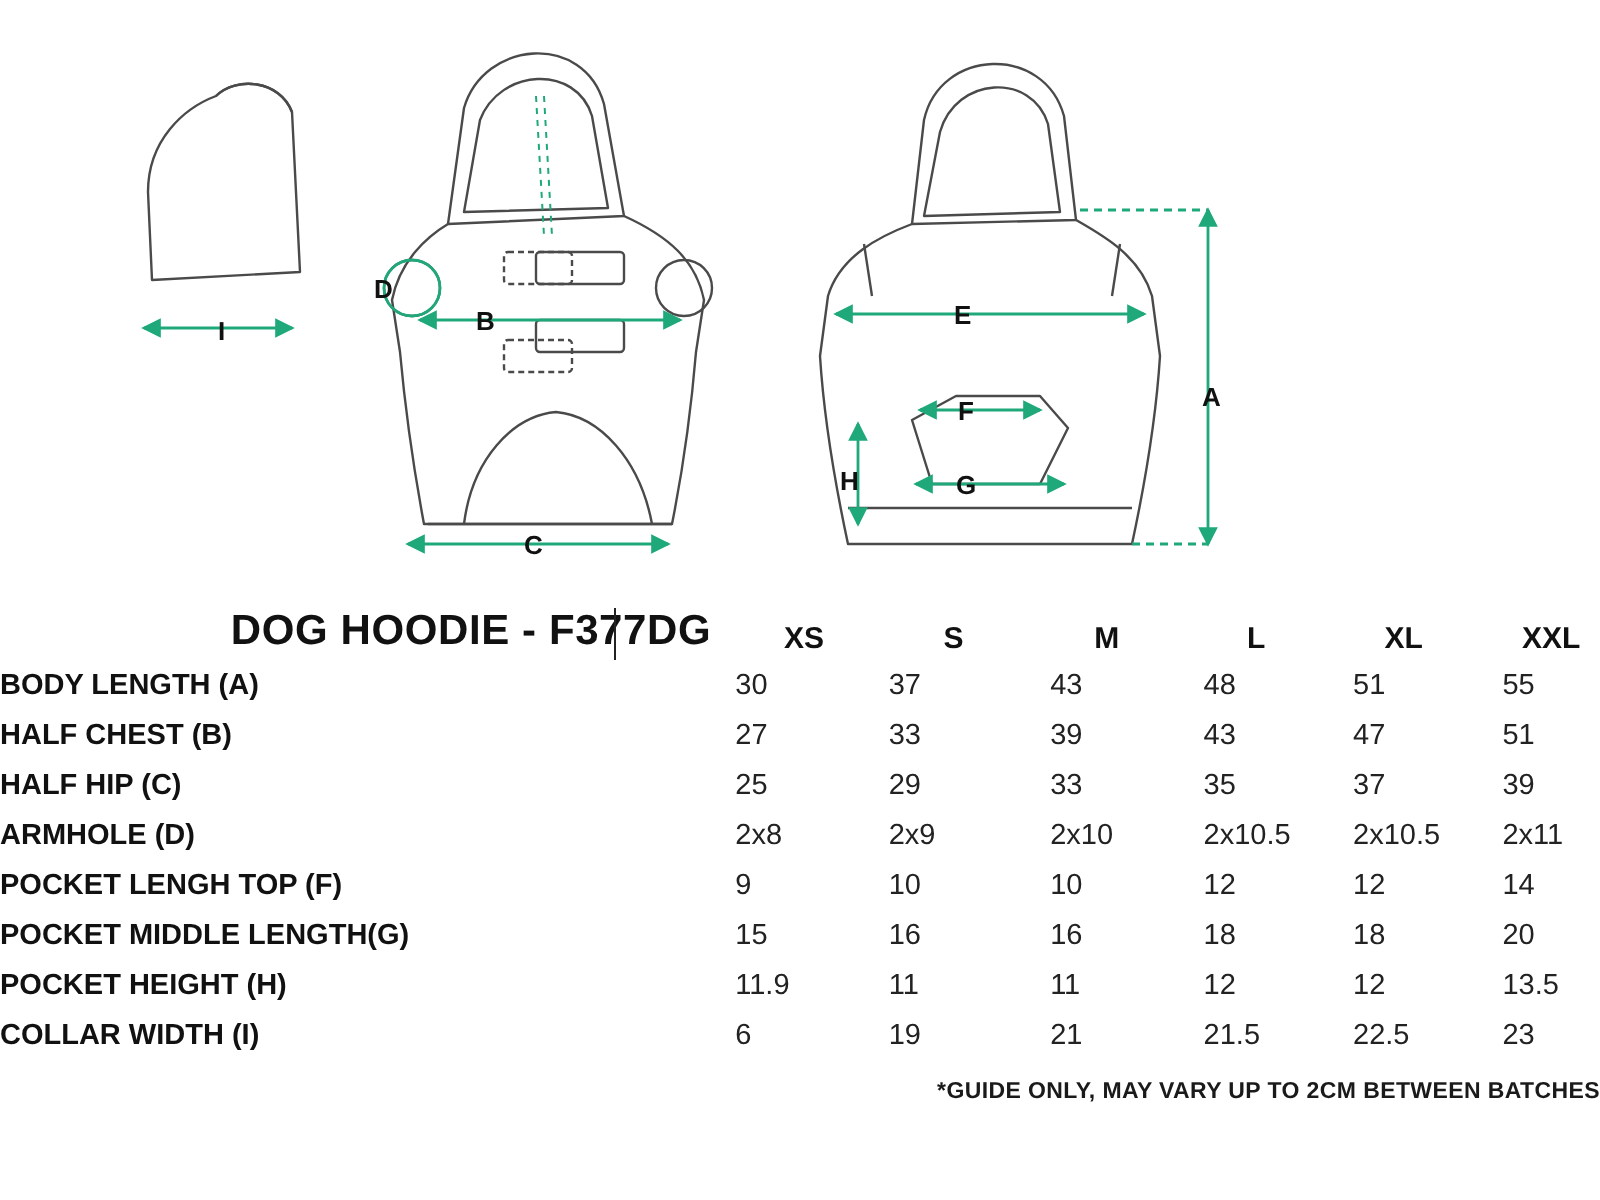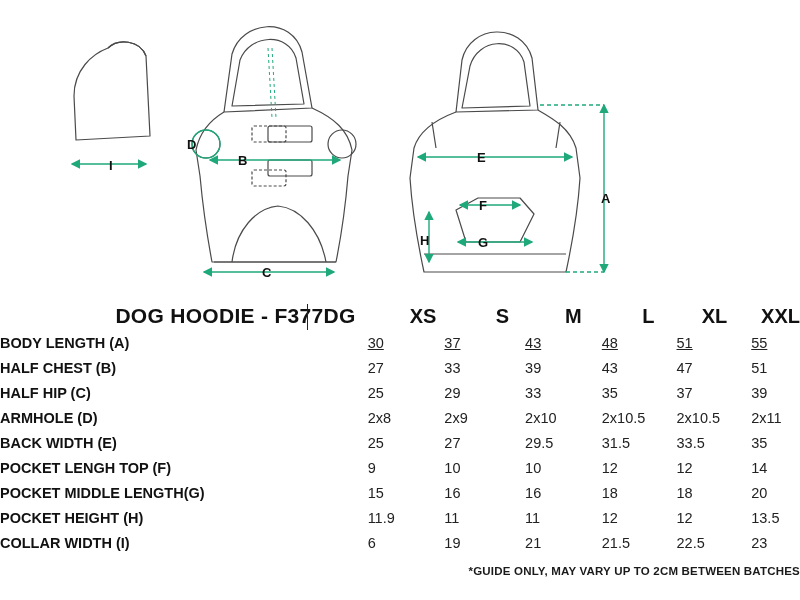--- a/index.html
+++ b/index.html
@@ -64,41 +64,41 @@
   .rowlabel {
     width: 310px;
     text-align: left;
     padding-right: 8px;
     font-size: 14.5px;
     font-weight: bold;
     height: 25px;
     white-space: nowrap;
   }
   .sizehead {
-    font-size: 20px;
-    font-weight: bold;
-    text-align: right;
+    font-size: 15px;
+    font-weight: bold;
+    text-align: center;
     padding-left: 4px;
     vertical-align: bottom;
     padding-bottom: 2px;
   }
   .val {
     font-size: 14.5px;
     text-align: left;
     padding-left: 4px;
     color: #222222;
   }
   .col-xs  { width: 62px; }
   .col-s   { width: 62px; }
   .col-m   { width: 62px; }
   .col-l   { width: 62px; }
   .col-xl  { width: 62px; }
   .col-xxl { width: 62px; }
   
-  tr.r0 .val { position: relative; text-decoration: underline; }
+  tr.r0 .val { position: relative; }
   .footnote {
     text-align: right;
     font-size: 11.5px;
     font-weight: bold;
     color: #1a1a1a;
     margin-top: 10px;
     letter-spacing: 0.2px;
   }
   .vline {
     position: absolute;
@@ -258,29 +258,20 @@
         <tr>
           <td class="rowlabel">ARMHOLE (D)</td>
           <td class="val">2x8</td>
           <td class="val" style="padding-left:8px">2x9</td>
           <td class="val" style="padding-left:16px">2x10</td>
           <td class="val" style="padding-left:20px">2x10.5</td>
           <td class="val" style="padding-left:22px">2x10.5</td>
           <td class="val" style="padding-left:24px">2x11</td>
         </tr>
         <tr>
-          <td class="rowlabel">BACK WIDTH (E)</td>
-          <td class="val">25</td>
-          <td class="val" style="padding-left:8px">27</td>
-          <td class="val" style="padding-left:16px">29.5</td>
-          <td class="val" style="padding-left:20px">31.5</td>
-          <td class="val" style="padding-left:22px">33.5</td>
-          <td class="val" style="padding-left:24px">35</td>
-        </tr>
-        <tr>
           <td class="rowlabel">POCKET LENGH TOP (F)</td>
           <td class="val">9</td>
           <td class="val" style="padding-left:8px">10</td>
           <td class="val" style="padding-left:16px">10</td>
           <td class="val" style="padding-left:20px">12</td>
           <td class="val" style="padding-left:22px">12</td>
           <td class="val" style="padding-left:24px">14</td>
         </tr>
         <tr>
           <td class="rowlabel">POCKET MIDDLE LENGTH(G)</td>

